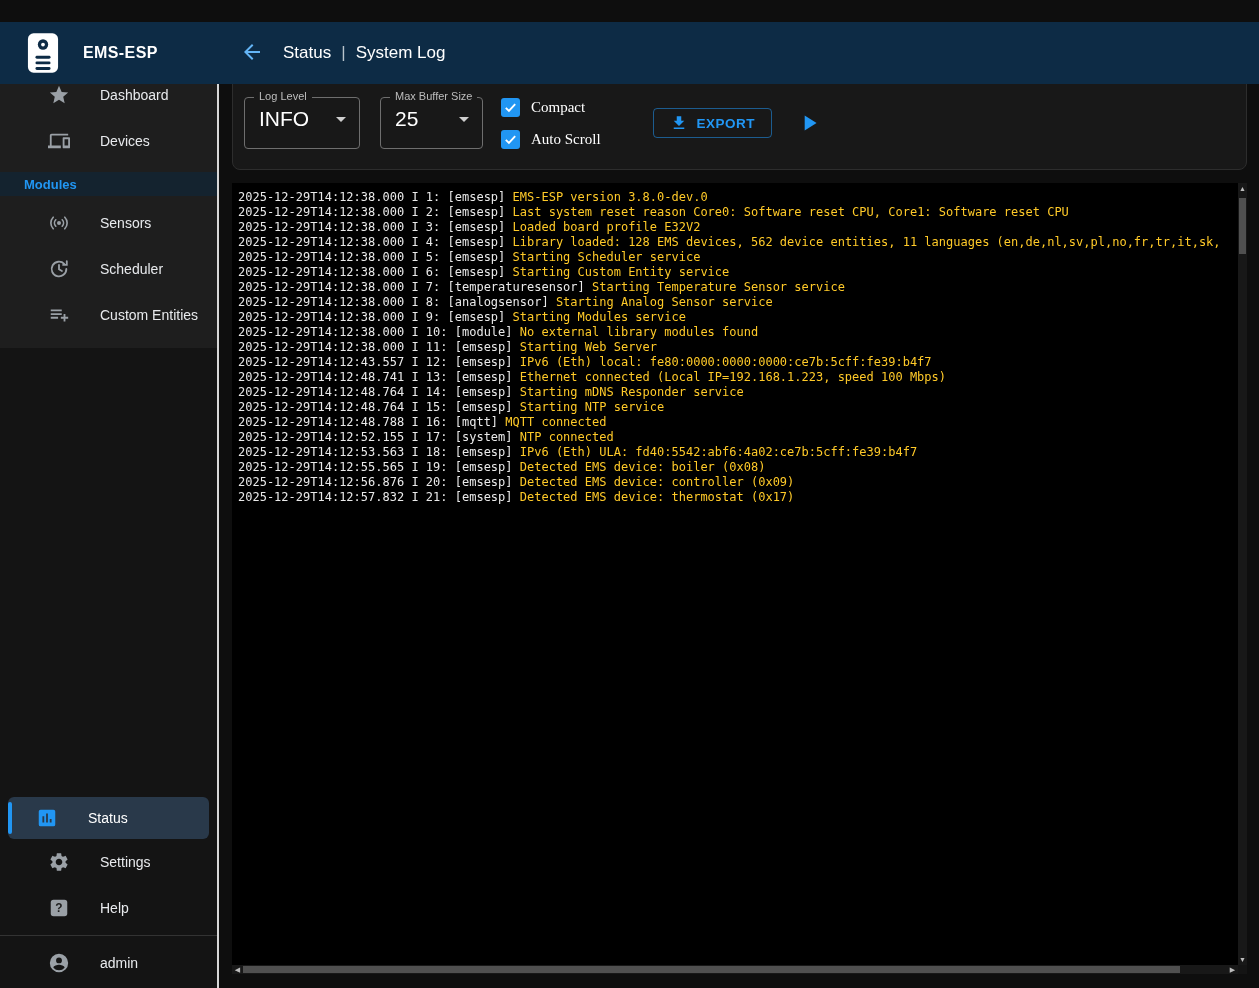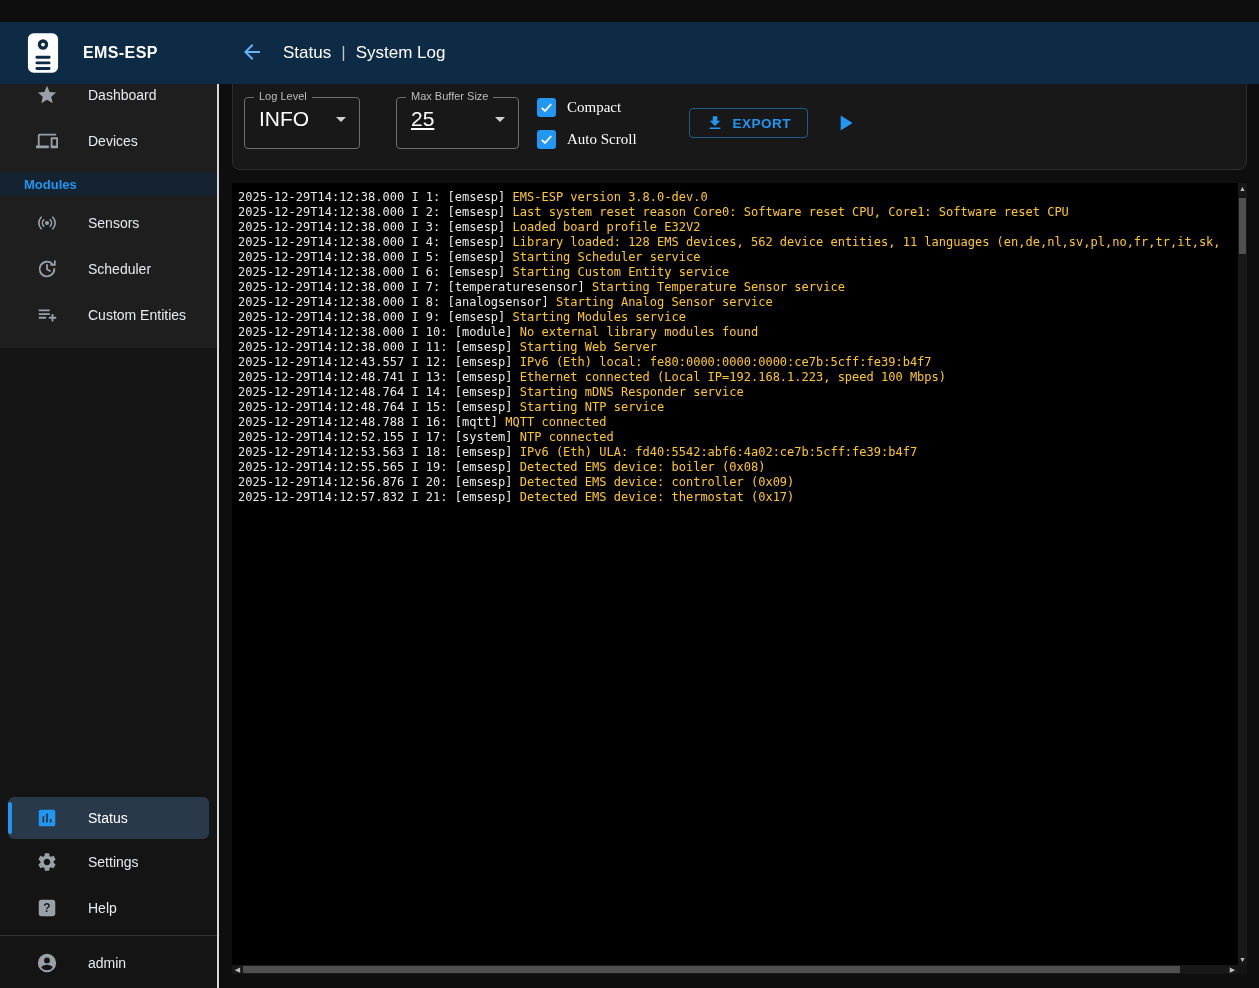--- a/index.html
+++ b/index.html
@@ -29,21 +29,21 @@
 
   
   .body { position: absolute; top: 62px; left: 0; right: 0; bottom: 0; display: flex; }
   .sidebar { width: 217px; flex-shrink: 0; background: #141414; position: relative; }
   .main { flex: 1; position: relative; background: #0e0e0e; border-left: 2px solid #d7d7d7; }
 
   
   .nav-top-block { background: #1e1e1e; padding: 10px 0; }
   .nav-item {
     height: 46px; display: flex; align-items: center;
-    padding-left: 36px; gap: 30px; cursor: pointer; position: relative;
+    padding-left: 48px; gap: 30px; cursor: pointer; position: relative;
   }
   .nav-icon { width: 22px; height: 22px; color: #9aa0a6; display: inline-flex; flex-shrink: 0; }
   .nav-icon svg { width: 22px; height: 22px; }
   .nav-label { font-size: 14px; font-weight: 500; color: #e8eaed; white-space: nowrap; }
   .nav-section {
     height: 24px; margin: 8px 0 4px 0; background: #14232f;
     display: flex; align-items: center; padding-left: 24px;
     color: var(--accent, #2196f3); font-size: 13px; font-weight: 700;
   }
   .nav-bottom-block { position: absolute; left: 0; right: 0; bottom: 0; padding-bottom: 2px; }
@@ -64,21 +64,21 @@
     position: absolute; top: 14px; left: 13px; right: 12px; height: 94px;
     background: #181818; border: 1px solid #2d2d2d; border-radius: 8px;
     display: flex; align-items: center;
   }
   .select {
     position: relative; height: 52px; border: 1px solid #6e6e6e; border-radius: 4px;
     display: flex; align-items: center; justify-content: space-between;
     padding: 0 6px 8px 14px; cursor: pointer; background: transparent;
   }
   .select-log-level { margin-left: 11px; width: 116px; }
-  .select-buffer { margin-left: 36px; width: 123px; text-decoration: underline; }
+  .select-buffer { margin-left: 20px; width: 103px; }
   .select-label {
     position: absolute; top: -8px; left: 9px; font-size: 11px; color: #bdbdbd;
     background: #181818; padding: 0 5px; white-space: nowrap;
   }
   .select-value { font-size: 21px; color: #fff; }
   .select-caret { width: 24px; height: 24px; color: #cfcfcf; display: inline-flex; }
   .select-caret svg { width: 24px; height: 24px; }
 
   .chk-col { display: flex; flex-direction: column; gap: 13px; margin-left: 18px; font-family: Liberation Serif, serif; }
   .chk { display: flex; align-items: center; gap: 11px; cursor: pointer; }

